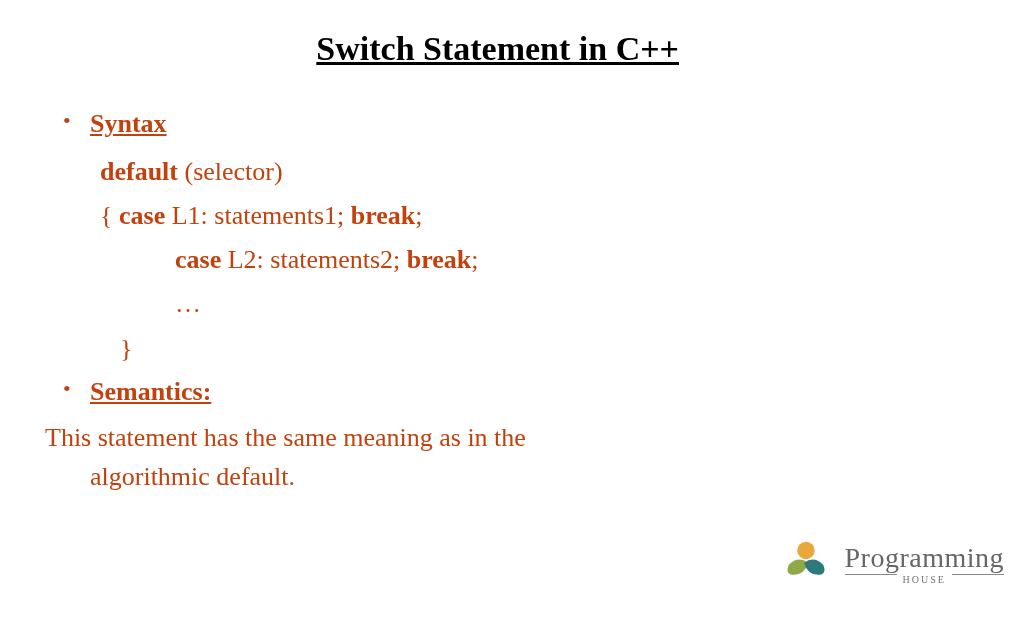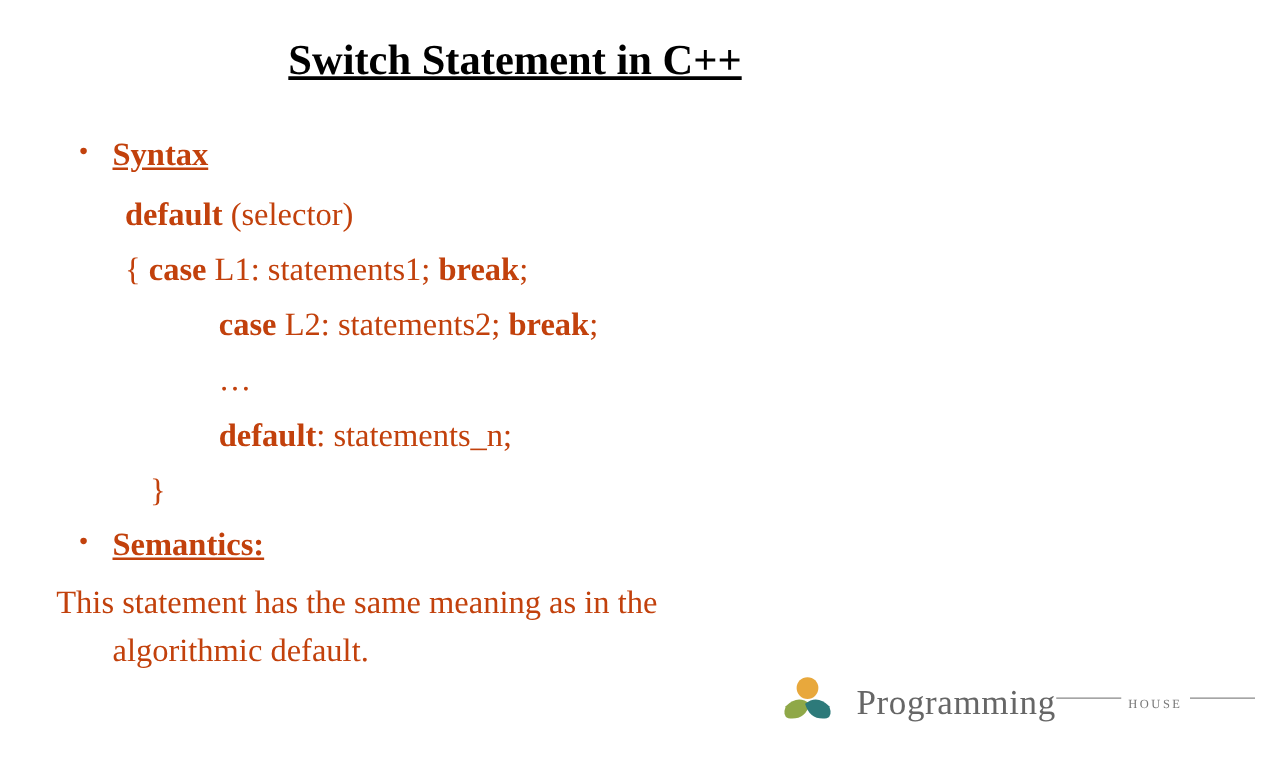--- a/index.html
+++ b/index.html
@@ -13,21 +13,21 @@
       background: #ffffff;
       font-family: 'Times New Roman', Times, serif;
       color: #000;
       position: relative;
       padding: 30px 45px;
     }
     .title {
       font-size: 34px;
       font-weight: bold;
       text-decoration: underline;
-      text-align: center;
+      text-align: right;
       margin-bottom: 35px;
       margin-left: 100px;
       margin-right: 300px;
     }
     .content {
       font-size: 26px;
       line-height: 1.65;
       color: #c2410c;
     }
     ul {
@@ -72,21 +72,21 @@
       align-items: center;
       gap: 10px;
     }
     .logo-icon {
       width: 58px;
       height: 58px;
       position: relative;
     }
     .logo-text {
       display: flex;
-      flex-direction: row;
+      flex-direction: column;
       align-items: center;
       color: #555;
       font-family: Georgia, serif;
     }
     .logo-main {
       font-size: 28px;
       letter-spacing: 0.5px;
       color: #666;
     }
     .logo-sub {
@@ -120,23 +120,20 @@
     <div>
       <span class="bold">default</span><span> (selector)</span>
     </div>
     <div>
       <span>{ </span><span class="bold">case</span><span> L1: statements1; </span><span class="bold">break</span><span>;</span>
     </div>
     <div class="code-indent">
       <span class="bold">case</span><span> L2: statements2; </span><span class="bold">break</span><span>;</span>
     </div>
     <div class="code-indent">…</div>
-    <div class="code-indent">
-      <span class="bold">default</span><span>: statements_n;</span>
-    </div>
     <div style="padding-left:20px;">}</div>
   </div>
 
   <ul>
     <li class="bullet">
       <span class="section-label">Semantics:</span>
     </li>
   </ul>
 
   <div class="semantics-text">

